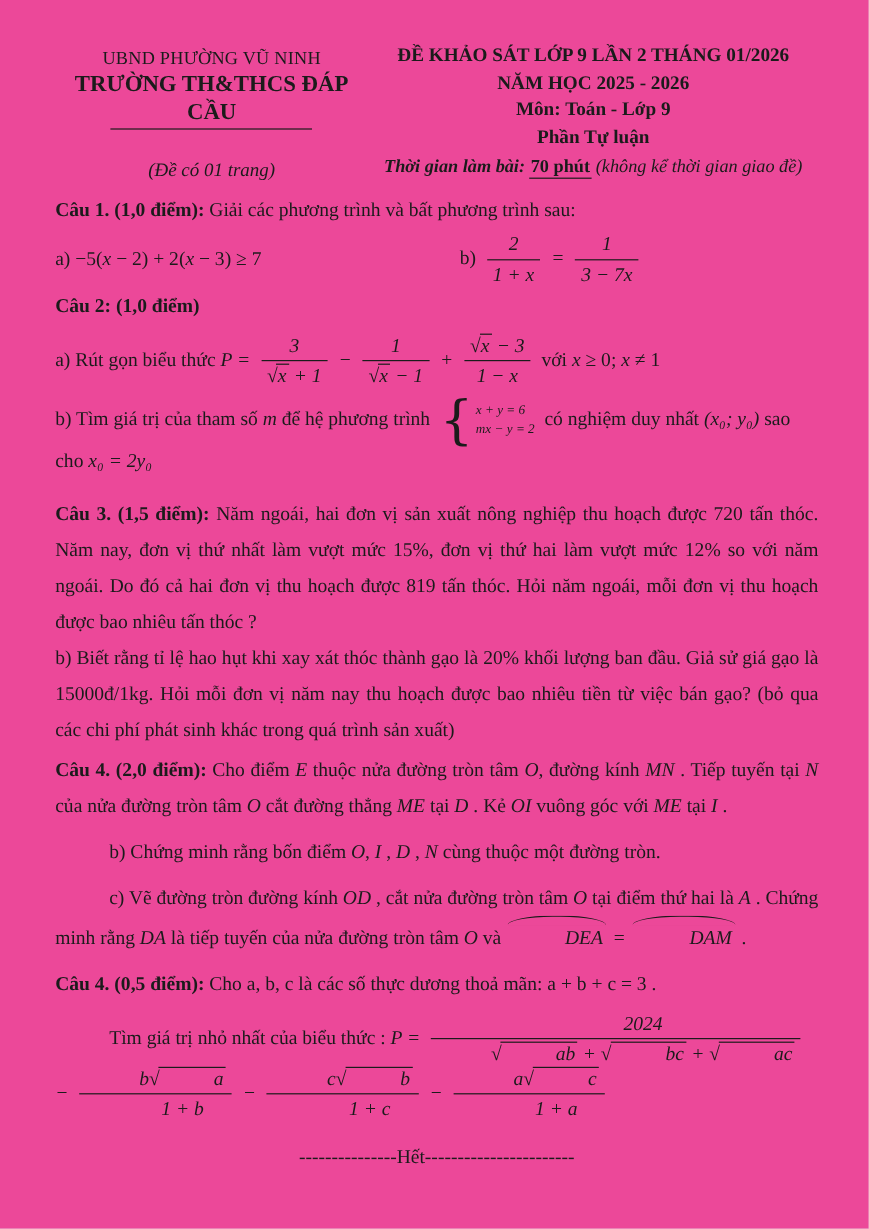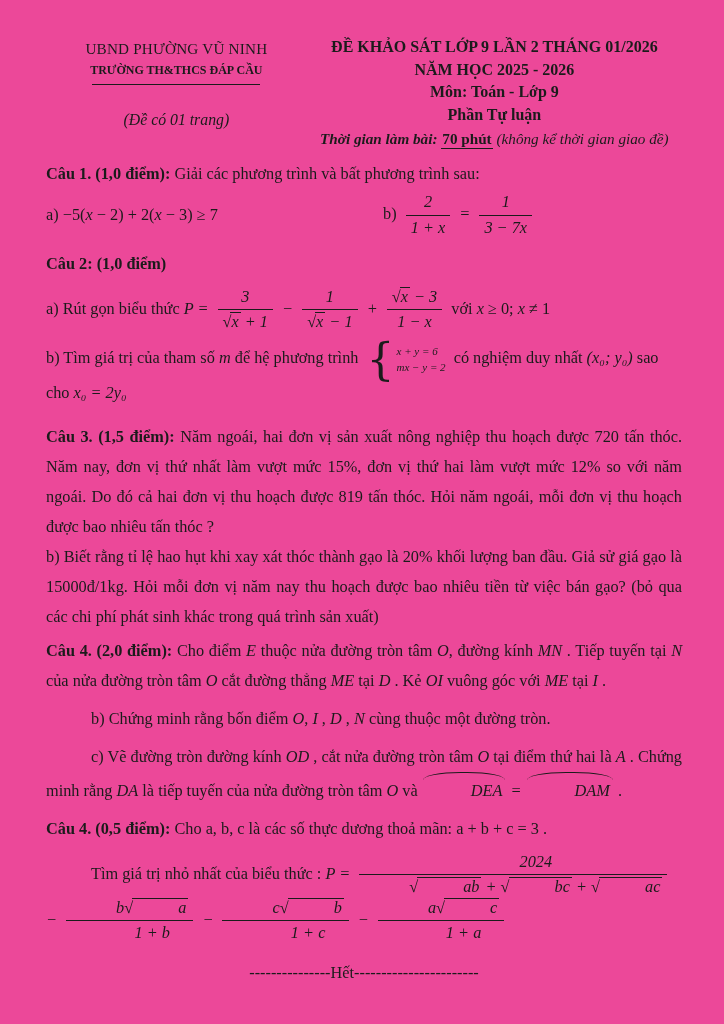--- a/index.html
+++ b/index.html
@@ -9,31 +9,31 @@
     font-family:"Liberation Serif","DejaVu Serif",serif;
     font-size:16.3px;color:#1b1b1b;overflow:hidden;position:relative;
   }
   .i{font-style:italic;}
   .bi{font-weight:bold;font-style:italic;}
   .mi{font-style:italic;}
   
   .hdr{display:flex;}
   .hdr-left{width:41%;text-align:center;padding-top:3px;}
   .org1{font-size:15.2px;line-height:20px;letter-spacing:.2px;}
-  .org2{font-size:12px;font-weight:bold;line-height:23px;}
+  .org2{font-size:19px;font-weight:bold;line-height:23px;}
   .org-underline{width:168px;border-top:1.7px solid #1b1b1b;margin:2px auto 0;height:0;}
   .page-note{font-style:italic;margin-top:26px;font-size:15.8px;text-align:center;}
   .hdr-right{width:59%;text-align:center;}
   .t{font-weight:bold;font-size:16px;line-height:22.5px;}
   .time-line{font-size:15.2px;line-height:25px;white-space:nowrap;}
   .tv{font-weight:bold;border-bottom:1.6px solid #1b1b1b;padding:0 1px 1px;}
   
   .para{margin:0;text-align:justify;line-height:30px;}
   .indent{text-indent:45px;}
-  .mt14{margin-top:8px;} .mt10{margin-top:10px;} .mt8{margin-top:8px;}
+  .mt14{margin-top:8px;} .mt10{} .mt8{margin-top:8px;}
   .mt6{margin-top:14px;} .mt4{margin-top:4px;}
   
   .frac{display:inline-block;vertical-align:middle;text-align:center;margin:0 5px;line-height:1.25;}
   .frac .num{display:block;padding:0 5px 2px;border-bottom:1.4px solid #1b1b1b;white-space:nowrap;}
   .frac .den{display:block;padding:2px 5px 0;white-space:nowrap;}
   .sqrt{white-space:nowrap;}
   .sqrt::before{content:"√";font-style:normal;letter-spacing:-1px;}
   .rad{display:inline-block;border-top:1.3px solid #1b1b1b;padding:0 2px 0 1px;line-height:1.15;}
   .system{display:inline-flex;align-items:center;vertical-align:middle;margin:0 4px;}
   .brace{font-size:44px;line-height:.85;font-weight:400;margin-right:2px;font-family:"DejaVu Serif",serif;}

